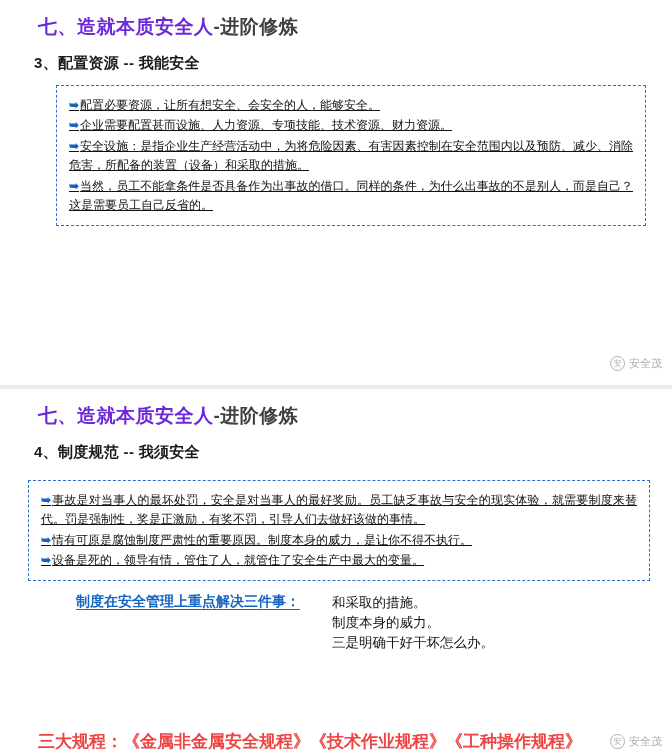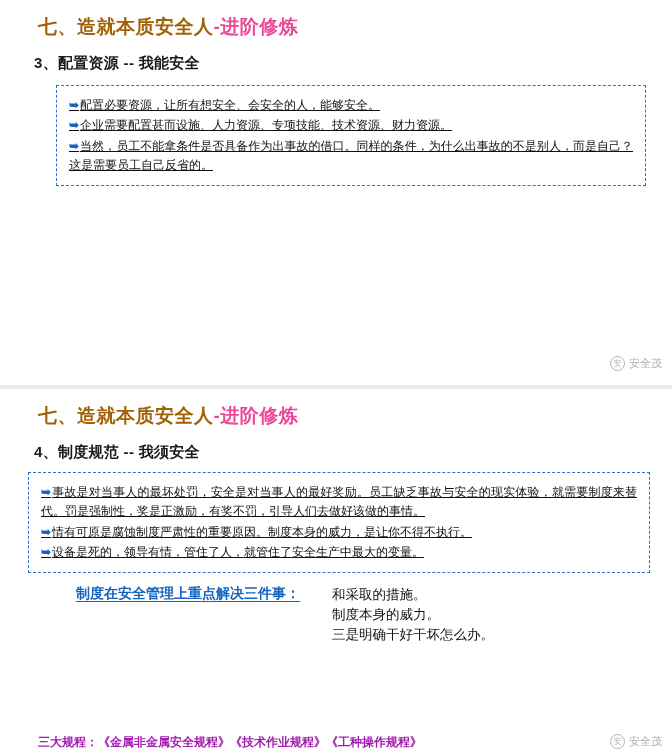--- a/index.html
+++ b/index.html
@@ -30,39 +30,39 @@
   .slide-2 { height: 366px; padding: 0; }
 
   .slide-title {
     font-size: 19px;
     font-weight: bold;
     color: #1a5fb4;
     padding: 14px 0 0 38px;
     letter-spacing: 0.5px;
     white-space: nowrap;
   }
-  .slide-title .t-blue { color: #a16207; text-align: right; }
-  .slide-title .t-dark { color: #ec4899; }
+  .slide-title .t-blue { color: #6d28d9; text-align: right; }
+  .slide-title .t-dark { color: #404040; }
 
   .sub-heading {
     font-size: 15px;
     font-weight: bold;
     color: #1a1a1a;
     padding: 14px 0 0 34px;
     letter-spacing: 0.3px;
   }
 
   .dashed-box {
     margin: 12px 26px 0 56px;
     border: 1px dashed #2b6fd0;
     padding: 10px 12px 8px 12px;
     box-sizing: border-box;
   }
   .slide-2 .dashed-box {
-    margin: 10px 22px 0 28px;
+    margin: 18px 22px 0 28px;
   }
 
   .bullet-line {
     font-size: 12px;
     line-height: 1.62;
     color: #111111;
     text-align: justify;
     margin: 0 0 1px 0;
     text-decoration: underline;
   }
@@ -116,23 +116,23 @@
     color: #111111;
     padding-left: 16px;
   }
   .bottom-strip {
     position: absolute;
     left: 0; right: 0; bottom: 0;
     height: 26px;
     overflow: hidden;
   }
   .bottom-strip-text {
-    font-size: 12px;
-    font-weight: bold;
-    color: #a21caf;
+    font-size: 17px;
+    font-weight: bold;
+    color: #ef4444;
     white-space: nowrap;
     padding-left: 38px;
     line-height: 26px;
   }
 </style>
 </head>
 <body>
 
 <div class="slide slide-1">
 
@@ -141,20 +141,23 @@
   </div>
 
   <div class="sub-heading">3、配置资源 -- 我能安全</div>
 
   <div class="dashed-box">
     <p class="bullet-line">
       <span class="arrow">➥</span><span>配置必要资源，让所有想安全、会安全的人，能够安全。</span>
     </p>
     <p class="bullet-line">
       <span class="arrow">➥</span><span>企业需要配置甚而设施、人力资源、专项技能、技术资源、财力资源。</span>
+    </p>
+    <p class="bullet-line">
+      <span class="arrow">➥</span><span>安全设施：是指企业生产经营活动中，为将危险因素、有害因素控制在安全范围内以及预防、减少、消除危害，所配备的装置（设备）和采取的措施。</span>
     </p>
     <p class="bullet-line">
       <span class="arrow">➥</span><span>当然，员工不能拿条件是否具备作为出事故的借口。同样的条件，为什么出事故的不是别人，而是自己？这是需要员工自己反省的。</span>
     </p>
   </div>
 
   <div class="wm wm-1">
     <span class="wm-badge">安</span>
     <span>安全茂</span>
   </div>

